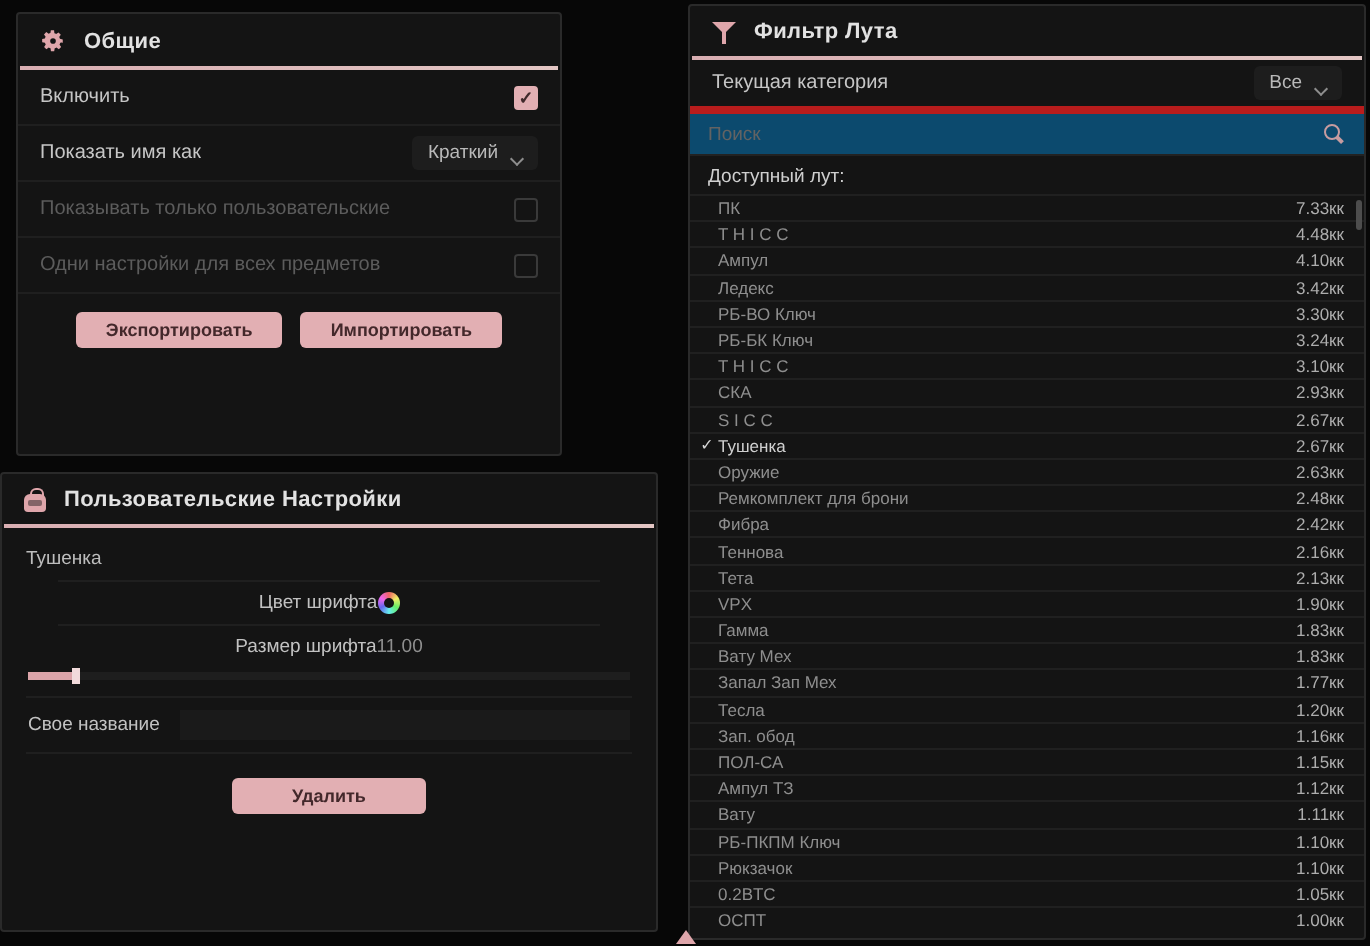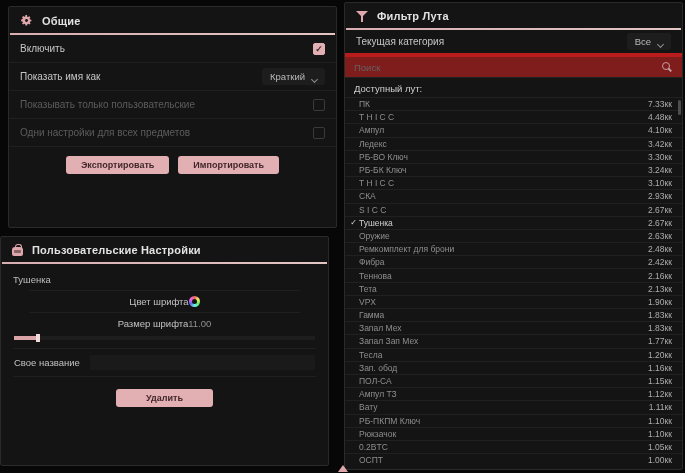--- a/index.html
+++ b/index.html
@@ -1,19 +1,19 @@
 <!DOCTYPE html>
 <html><head>
 <meta charset="utf-8">
 <style>
   * { margin:0; padding:0; box-sizing:border-box; }
   html,body { width:685px; height:473px; background:#070707; overflow:hidden;
               font-family:"Liberation Sans", sans-serif; }
   .panel { position:absolute; background:#141414; border:1px solid #2a2a2a; border-radius:2px; }
-  #panel-general { left:8px; top:6px; width:329px; height:222px; }
+  #panel-general { left:8px; top:6px; width:273px; height:222px; }
   #panel-custom  { left:0; top:236px; width:329px; height:230px; }
   #panel-filter  { left:344px; top:2px; width:339px; height:468px; }
 
   .phead { display:flex; align-items:center; gap:9px; padding:7px 11px 6px 11px; }
   .phead .ptitle { font-size:11px; font-weight:bold; color:#e2e2e2; letter-spacing:.2px; }
   .punder { height:2px; background:linear-gradient(90deg,#d9aeb2,#e3c6c4); margin:0 1px; }
 
   .prow { display:flex; justify-content:space-between; align-items:center;
           padding:0 11px; height:28px; border-bottom:1px solid #1f1f1f;
           font-size:10px; color:#c6c6c6; }
@@ -52,21 +52,21 @@
              font-size:9.5px; color:#c2c2c2; }
   .txtinp { flex:1; background:#1a1a1a; border:none; height:15px; color:#cccccc;
             font-size:9.5px; font-family:"Liberation Sans", sans-serif; }
   .delrow { display:flex; justify-content:center; padding-top:12px; }
 
   
   .frow { display:flex; justify-content:space-between; align-items:center;
           padding:0 11px; height:27px; border-bottom:4px solid #b91c1c;
           font-size:10px; color:#c6c6c6; }
   .search-row { display:flex; align-items:center; justify-content:space-between;
-                background:#7f1d1d; margin:0; padding:0 9px; height:21px;
+                background:#0c4a6e; margin:0; padding:0 9px; height:21px;
                 border-bottom:1px solid #222; }
   .sinp { background:transparent; border:none; color:#bbbbbb; font-size:9.5px; width:280px;
           font-family:"Liberation Sans", sans-serif; }
   .sinp::placeholder { color:#636363; }
   .mag { width:12px; height:12px; position:relative; }
   .mag::before { content:""; position:absolute; width:6px; height:6px;
                  border:1.5px solid #c79ca0; border-radius:50%; left:1px; top:1px; }
   .mag::after { content:""; position:absolute; width:4px; height:1.5px; background:#c79ca0;
                 transform:rotate(45deg); left:7px; top:8px; }
   .llabel { font-size:9.5px; color:#cfcfcf; padding:5px 9px 3px 9px; }
@@ -297,21 +297,21 @@
       </div>
 
       <div class="lrow">
         <span class="chk"></span>
         <span class="nm">Гамма</span>
         <span class="vl">1.83кк</span>
       </div>
 
       <div class="lrow">
         <span class="chk"></span>
-        <span class="nm">Запал Мех</span>
+        <span class="nm">Вату Мех</span>
         <span class="vl">1.83кк</span>
       </div>
 
       <div class="lrow">
         <span class="chk"></span>
         <span class="nm">Запал Зап Мех</span>
         <span class="vl">1.77кк</span>
       </div>
 
       <div class="lrow">

